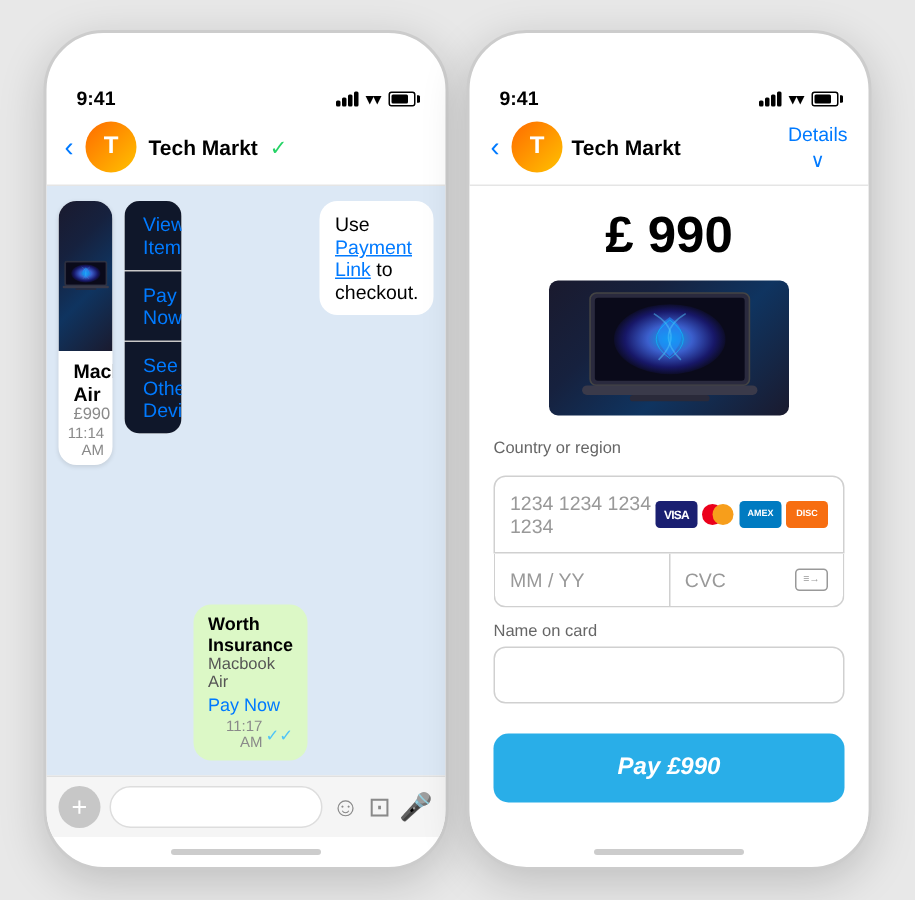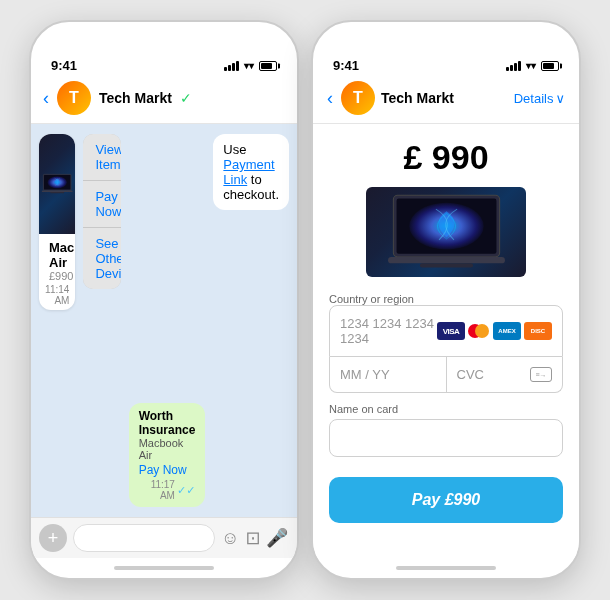--- a/index.html
+++ b/index.html
@@ -179,21 +179,21 @@
       display: flex;
       flex-direction: column;
       gap: 1px;
       background: #c8c8c8;
       border-radius: 10px;
       overflow: hidden;
       max-width: 200px;
       align-self: flex-start;
     }
     .action-btn {
-      background: #e5e5e5;
+      background: #0f172a;
       padding: 8px 12px;
       font-size: 13px;
       color: #007aff;
       cursor: pointer;
     }
     
     .sent-bubble {
       background: #dcf8c6;
       border-radius: 12px;
       padding: 6px 10px;
@@ -312,20 +312,21 @@
     .pay-brand-name {
       font-size: 14px;
       font-weight: 600;
     }
     .pay-details {
       font-size: 13px;
       color: #007aff;
       display: flex;
       align-items: center;
       gap: 2px;
+      flex-direction: column;
     }
     .pay-body {
       flex: 1;
       background: #fff;
       overflow: hidden;
       display: flex;
       flex-direction: column;
       align-items: center;
       padding: 14px 16px;
     }
@@ -345,21 +346,21 @@
       align-items: center;
       justify-content: center;
       overflow: hidden;
     }
     .form-section {
       width: 100%;
     }
     .form-label {
       font-size: 11px;
       color: #666;
-      margin-bottom: 0;
+      margin-bottom: 12px;
     }
     .card-number-row {
       border: 1px solid #d0d0d0;
       border-radius: 8px 8px 0 0;
       padding: 10px 10px;
       display: flex;
       align-items: center;
       justify-content: space-between;
       background: #fff;
     }

